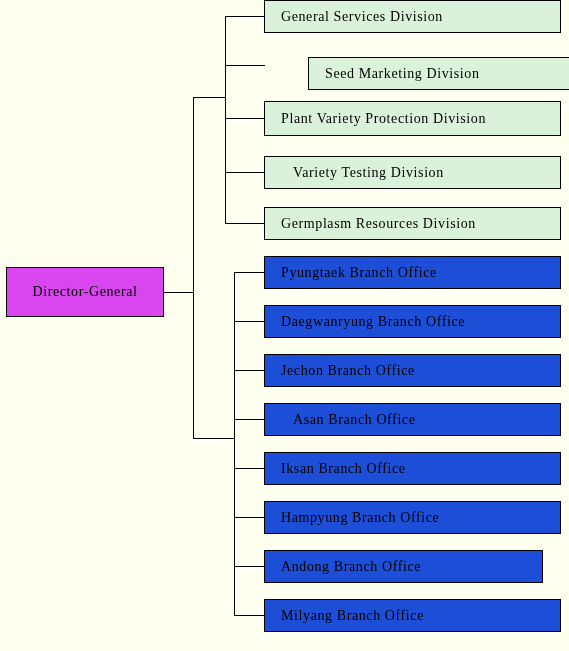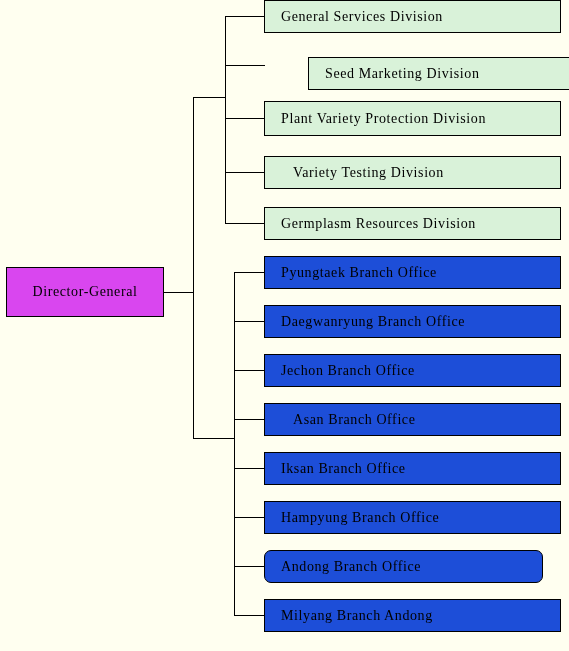--- a/index.html
+++ b/index.html
@@ -118,20 +118,20 @@
   </div>
   <div class="node branch" style="left:264px; top:403px; width:297px; height:33px;padding-left:12px;">
     <span class="node-label">Asan Branch Office</span>
   </div>
   <div class="node branch" style="left:264px; top:452px; width:297px; height:33px;">
     <span class="node-label">Iksan Branch Office</span>
   </div>
   <div class="node branch" style="left:264px; top:501px; width:297px; height:33px;">
     <span class="node-label">Hampyung Branch Office</span>
   </div>
-  <div class="node branch" style="left:264px; top:550px; width:279px; height:33px;border-radius:7px;">
+  <div class="node branch" style="left:264px; top:550px; width:279px; height:33px;">
     <span class="node-label">Andong Branch Office</span>
   </div>
   <div class="node branch" style="left:264px; top:599px; width:297px; height:33px;">
-    <span class="node-label">Milyang Branch Andong</span>
+    <span class="node-label">Milyang Branch Office</span>
   </div>
 
 </div>
 
 </body></html>

